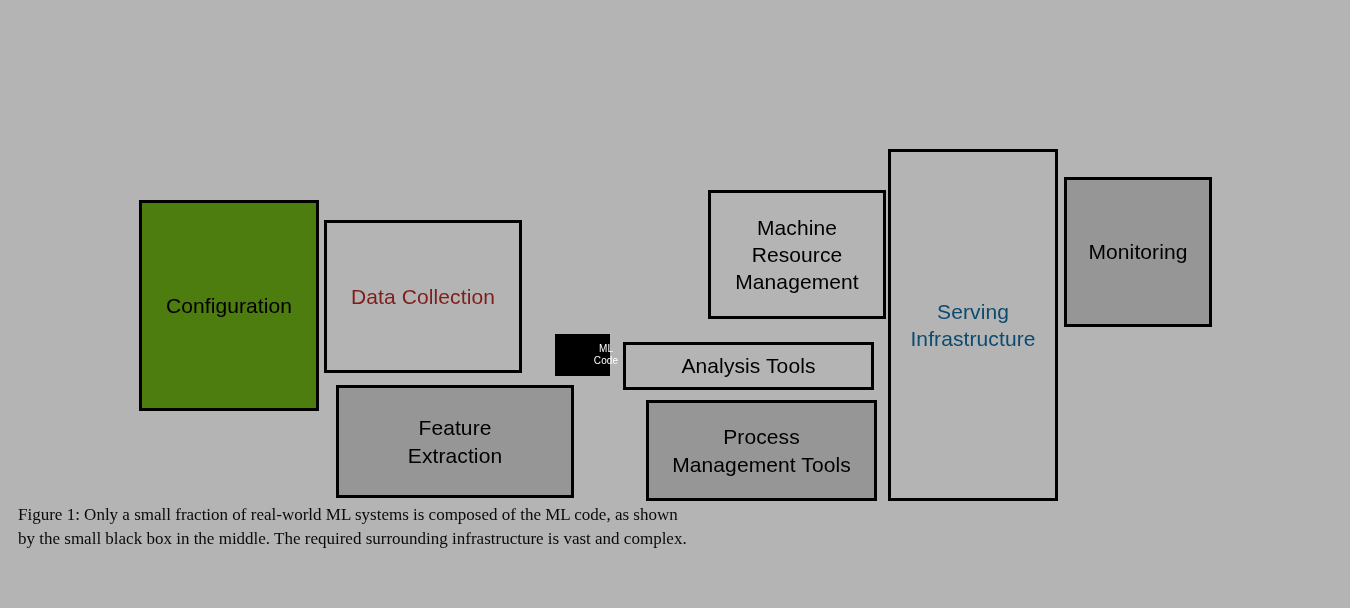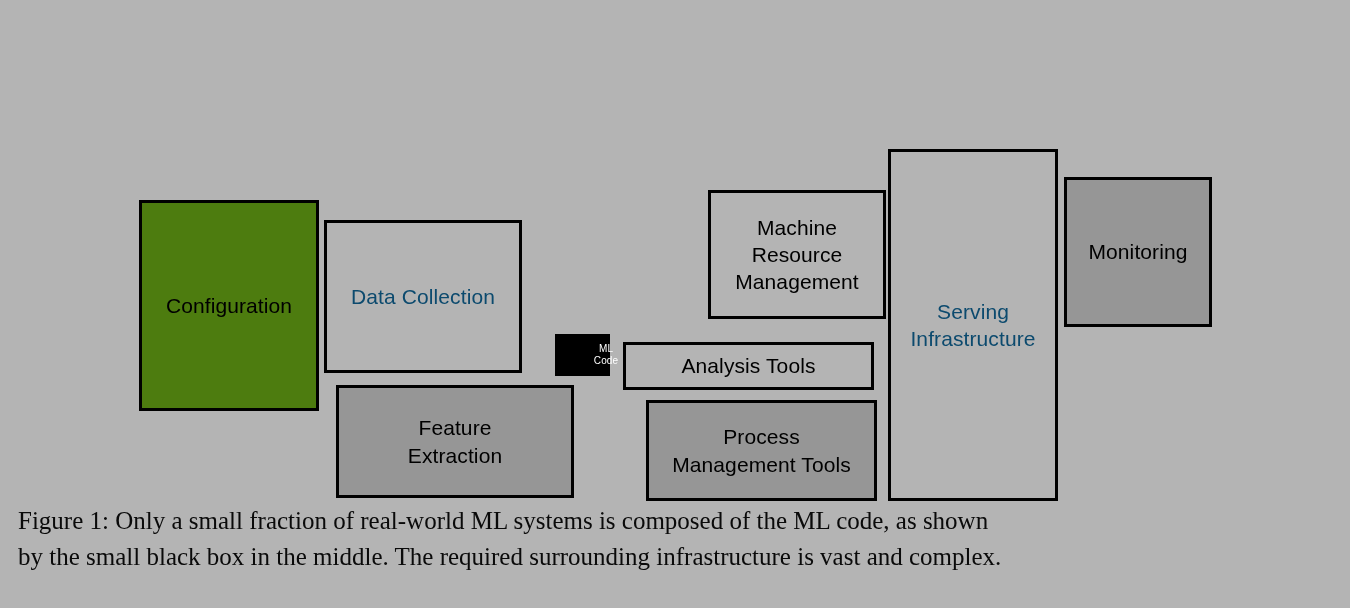--- a/index.html
+++ b/index.html
@@ -47,35 +47,35 @@
     font-size: 10px;
     line-height: 1.25;
     padding-left: 47px;
   }
   .caption {
     position: absolute;
     left: 18px;
     top: 503px;
     width: 1320px;
     font-family: "Liberation Serif", "DejaVu Serif", serif;
-    font-size: 25px;
+    font-size: 17px;
     line-height: 1.42;
     color: #0a0a0a;
     text-align: left;
     white-space: pre-line;
   }
 </style>
 </head>
 <body>
 
 <div id="page">
 
   <div class="diagram" id="diagram">
       <div class="box" style="left: 139px; top: 200px; width: 180px; height: 211px; background: #4d7c0f; color: rgb(0, 0, 0); border-color: rgb(0, 0, 0);">Configuration</div>
-      <div class="box" style="left: 324px; top: 220px; width: 198px; height: 153px; background: rgb(180, 180, 180); color: #0c4a6e; border-color: rgb(0, 0, 0);">Data Collection</div>
+      <div class="box" style="left: 324px; top: 220px; width: 198px; height: 153px; background: rgb(180, 180, 180); color: #7f1d1d; border-color: rgb(0, 0, 0);">Data Collection</div>
       <div class="box" style="left: 336px; top: 385px; width: 238px; height: 113px; background: rgb(150, 150, 150); color: rgb(0, 0, 0); border-color: rgb(0, 0, 0);">Feature
 Extraction</div>
       <div class="box dark tiny" style="left: 555px; top: 334px; width: 55px; height: 42px; background: rgb(0, 0, 0); color: rgb(255, 255, 255); border-color: rgb(0, 0, 0);">ML
 Code</div>
       <div class="box" style="left: 699px; top: 190px; width: 178px; height: 129px; background: rgb(180, 180, 180); color: rgb(0, 0, 0); border-color: rgb(0, 0, 0); margin-left: 9px;">Machine
 Resource
 Management</div>
       <div class="box" style="left: 623px; top: 342px; width: 251px; height: 48px; background: rgb(180, 180, 180); color: rgb(0, 0, 0); border-color: rgb(0, 0, 0);">Analysis Tools</div>
       <div class="box" style="left: 630px; top: 400px; width: 231px; height: 101px; background: rgb(150, 150, 150); color: rgb(0, 0, 0); border-color: rgb(0, 0, 0); margin-left: 16px;">Process
 Management Tools</div>

